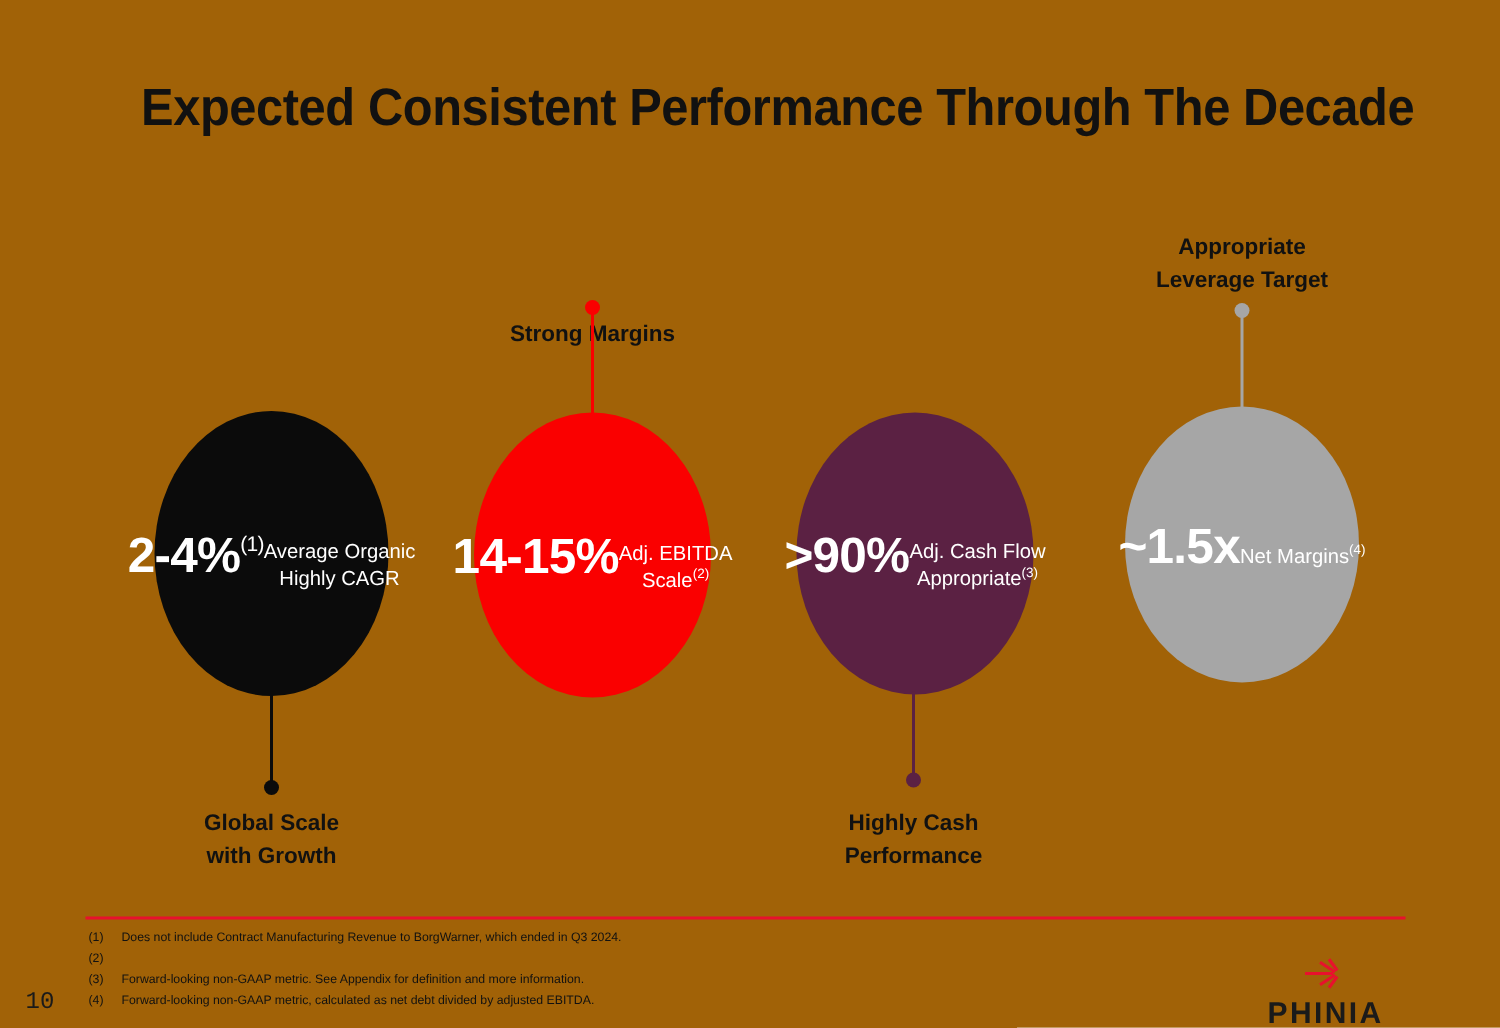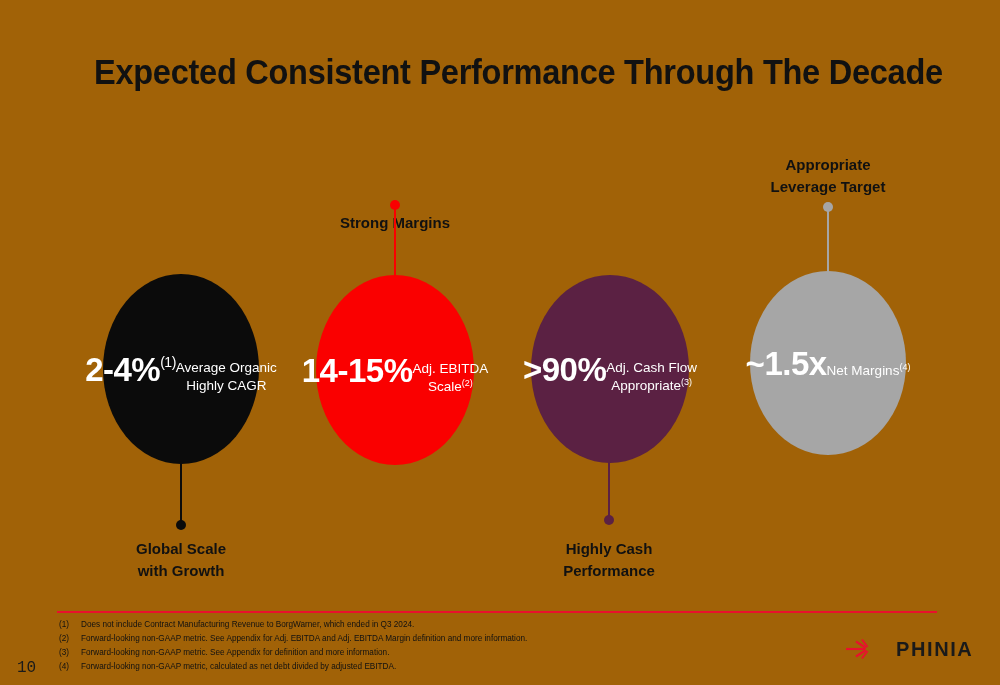--- a/index.html
+++ b/index.html
@@ -141,21 +141,22 @@
     font-family: Liberation Mono, monospace;
   }
 
   
   .logo {
     position: absolute;
     left: 845px;
     top: 638px;
     display: flex;
     align-items: center;
-    gap: 21px;
+    gap: 6px;
+    flex-direction: column;
   }
   .logo-mark {
     width: 30px;
     height: 22px;
     display: block;
   }
   .logo-text {
     font-size: 20px;
     font-weight: bold;
     color: #1a1a1a;
@@ -235,21 +236,20 @@
   </div>
 
   <div class="footnote-rule"></div>
   <div class="footnotes">
     <div class="footnote-row">
       <span class="footnote-marker">(1)</span>
       <span>Does not include Contract Manufacturing Revenue to BorgWarner, which ended in Q3 2024.</span>
     </div>
     <div class="footnote-row">
       <span class="footnote-marker">(2)</span>
-      <span>Forward-looking non-GAAP metric. See Appendix for Adj. EBITDA and Adj. EBITDA Margin definition and more information.</span>
     </div>
     <div class="footnote-row">
       <span class="footnote-marker">(3)</span>
       <span>Forward-looking non-GAAP metric. See Appendix for definition and more information.</span>
     </div>
     <div class="footnote-row">
       <span class="footnote-marker">(4)</span>
       <span>Forward-looking non-GAAP metric, calculated as net debt divided by adjusted EBITDA.</span>
     </div>
   </div>

